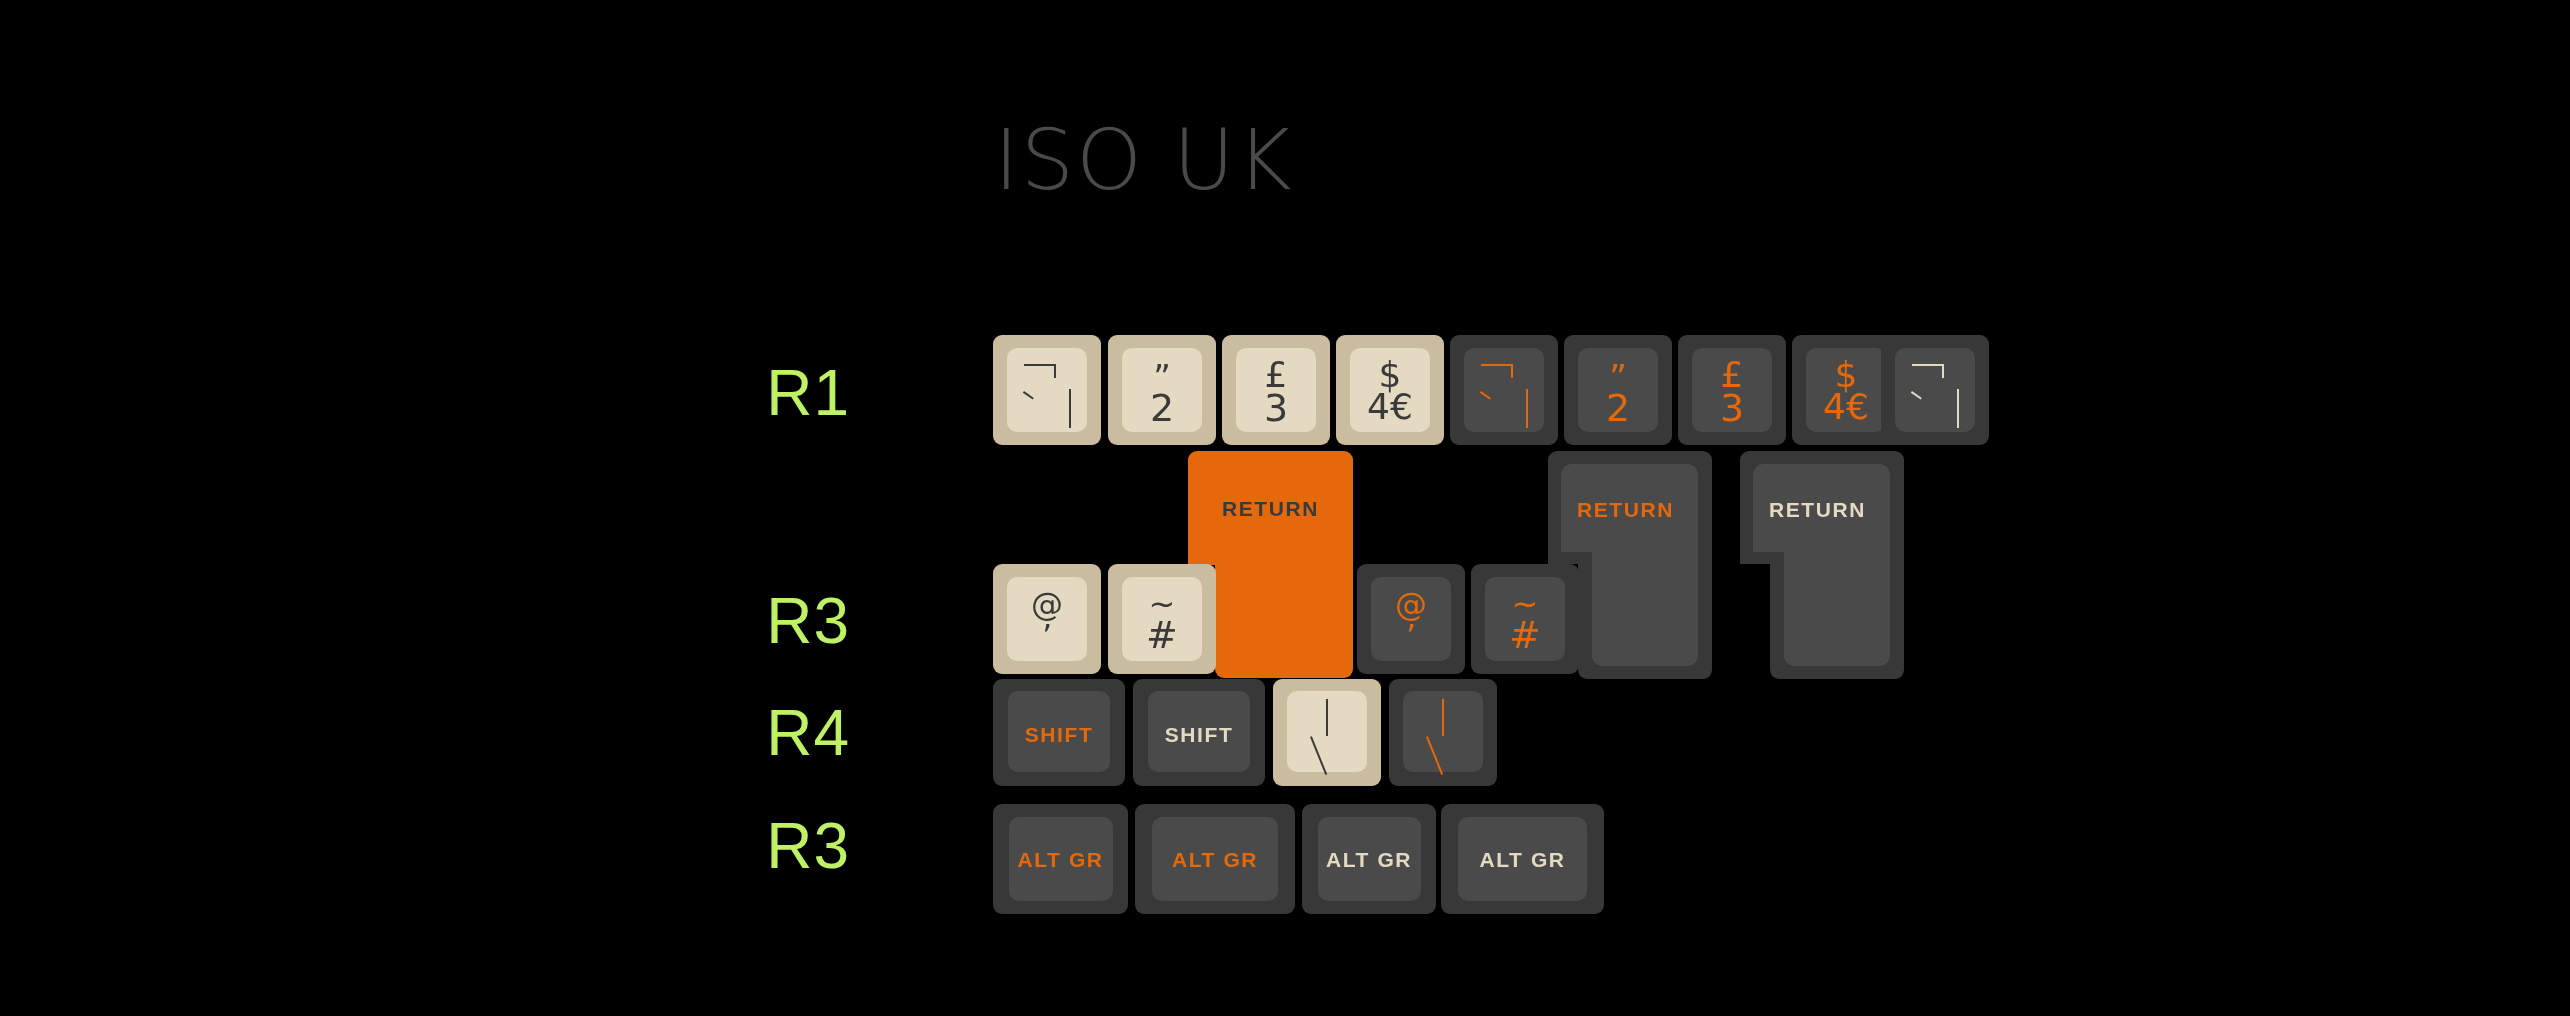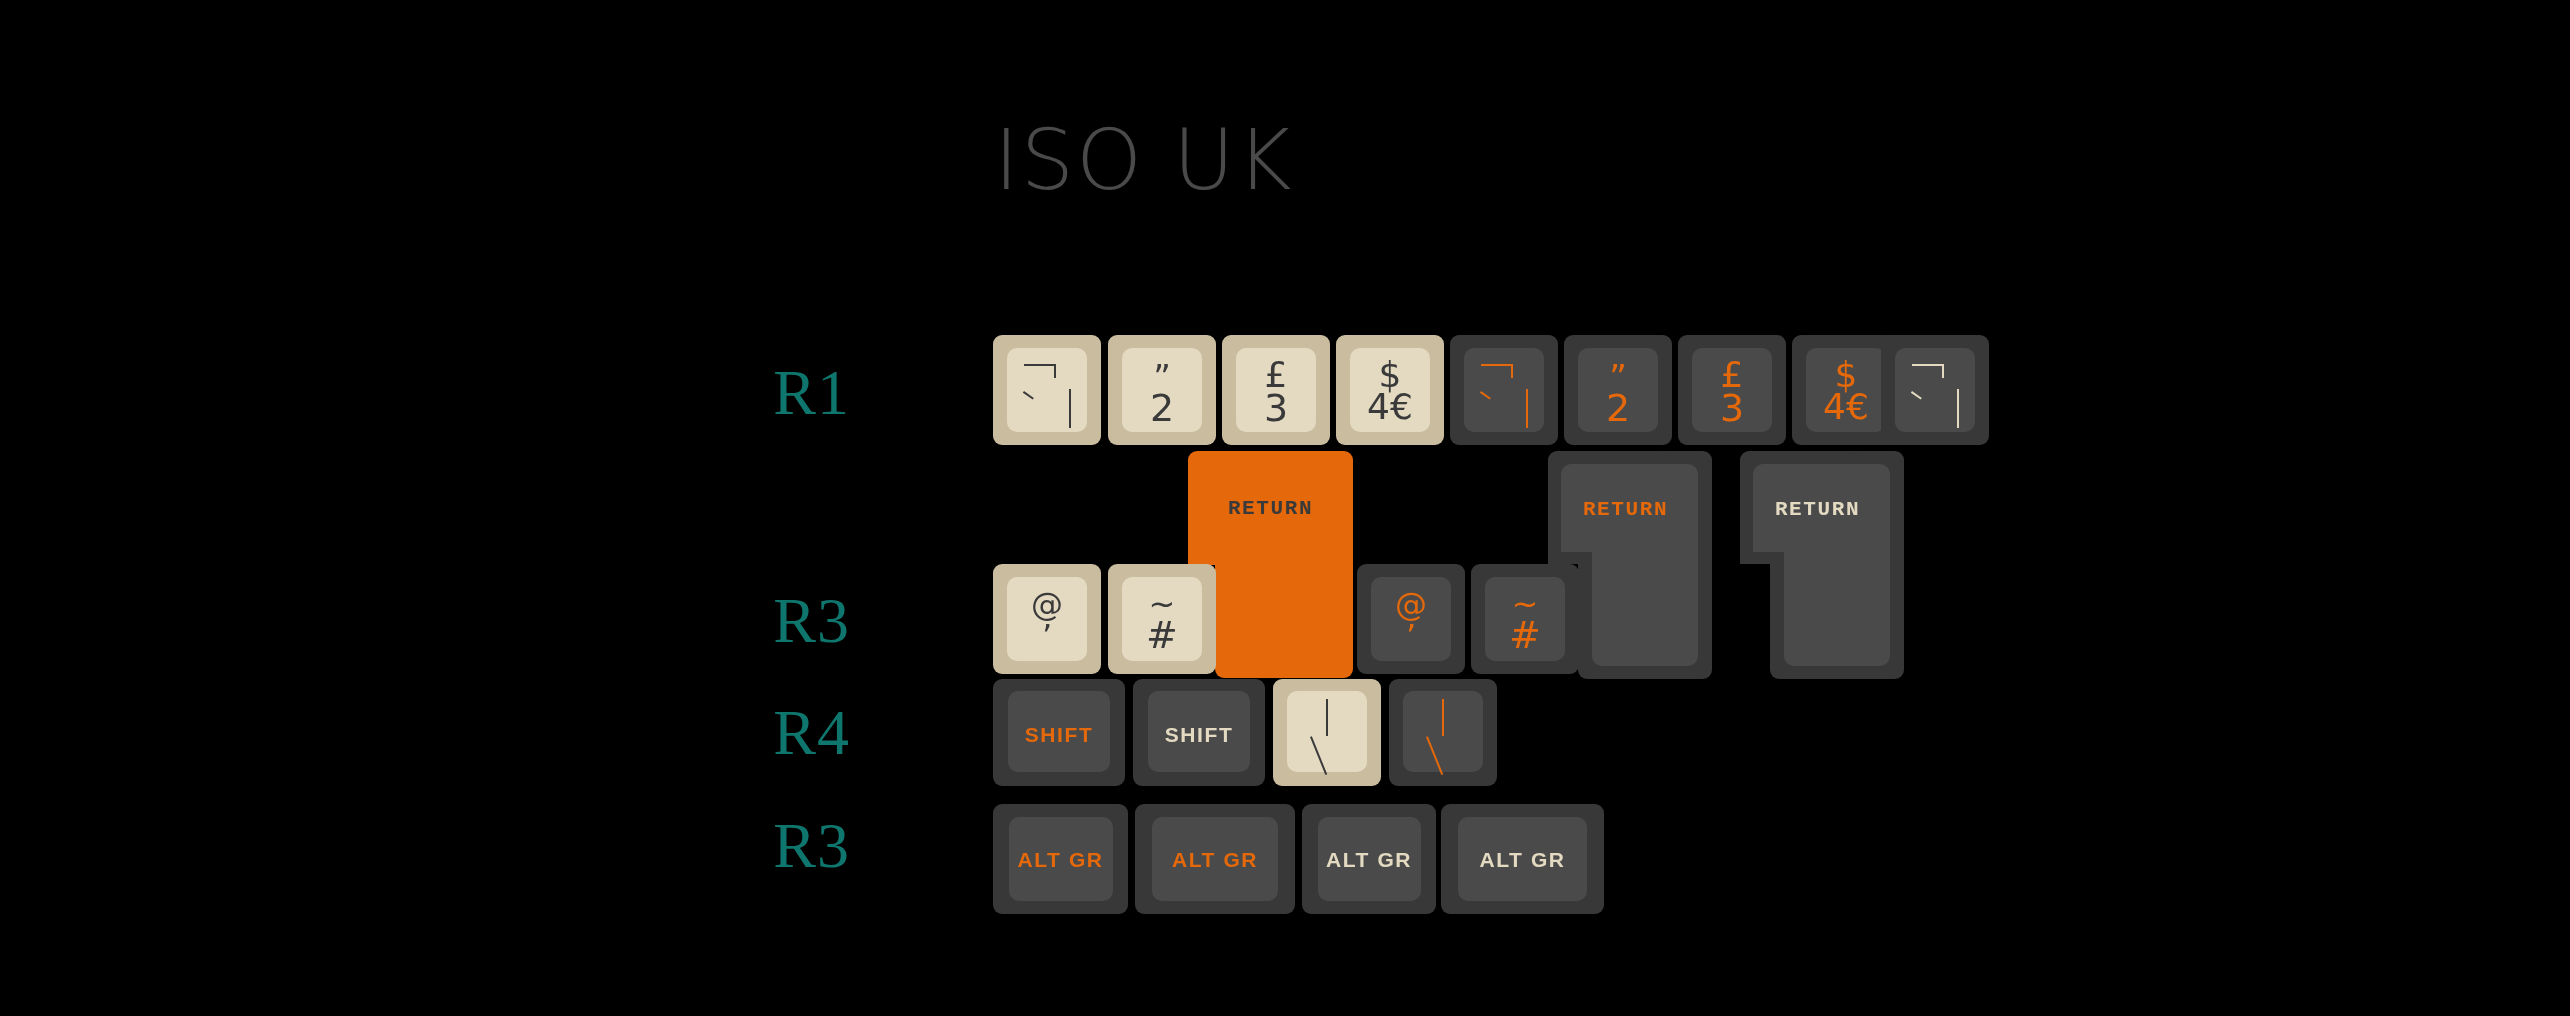--- a/index.html
+++ b/index.html
@@ -35,22 +35,22 @@
     font-family: "DejaVu Sans", sans-serif;
     line-height: 1;
     white-space: nowrap;
   }
 
   
   .row-label {
     position: absolute;
     font-size: 64px;
     font-weight: 300;
-    color: #0f766e;
-    font-family: Liberation Serif, serif;
+    color: #bef264;
+    font-family: Liberation Sans, sans-serif;
     line-height: 1;
     letter-spacing: 1px;
     white-space: nowrap;
     text-align: right;
     width: 160px;
   }
 
   
   .key {
     position: absolute;
@@ -99,21 +99,21 @@
 
   
   .ink-dark   { color: #3a3a3a; }
   .ink-orange { color: #e5690a; }
   .ink-cream  { color: #e4dac2; }
 
   
   .mark { position: absolute; }
 
   
-  .isokey { position: absolute; font-family: Liberation Mono, monospace; }
+  .isokey { position: absolute; }
   .isokey .iso-upper,
   .isokey .iso-lower {
     position: absolute;
     box-sizing: border-box;
   }
 </style>
 </head>
 <body>
 
 <div id="stage">

